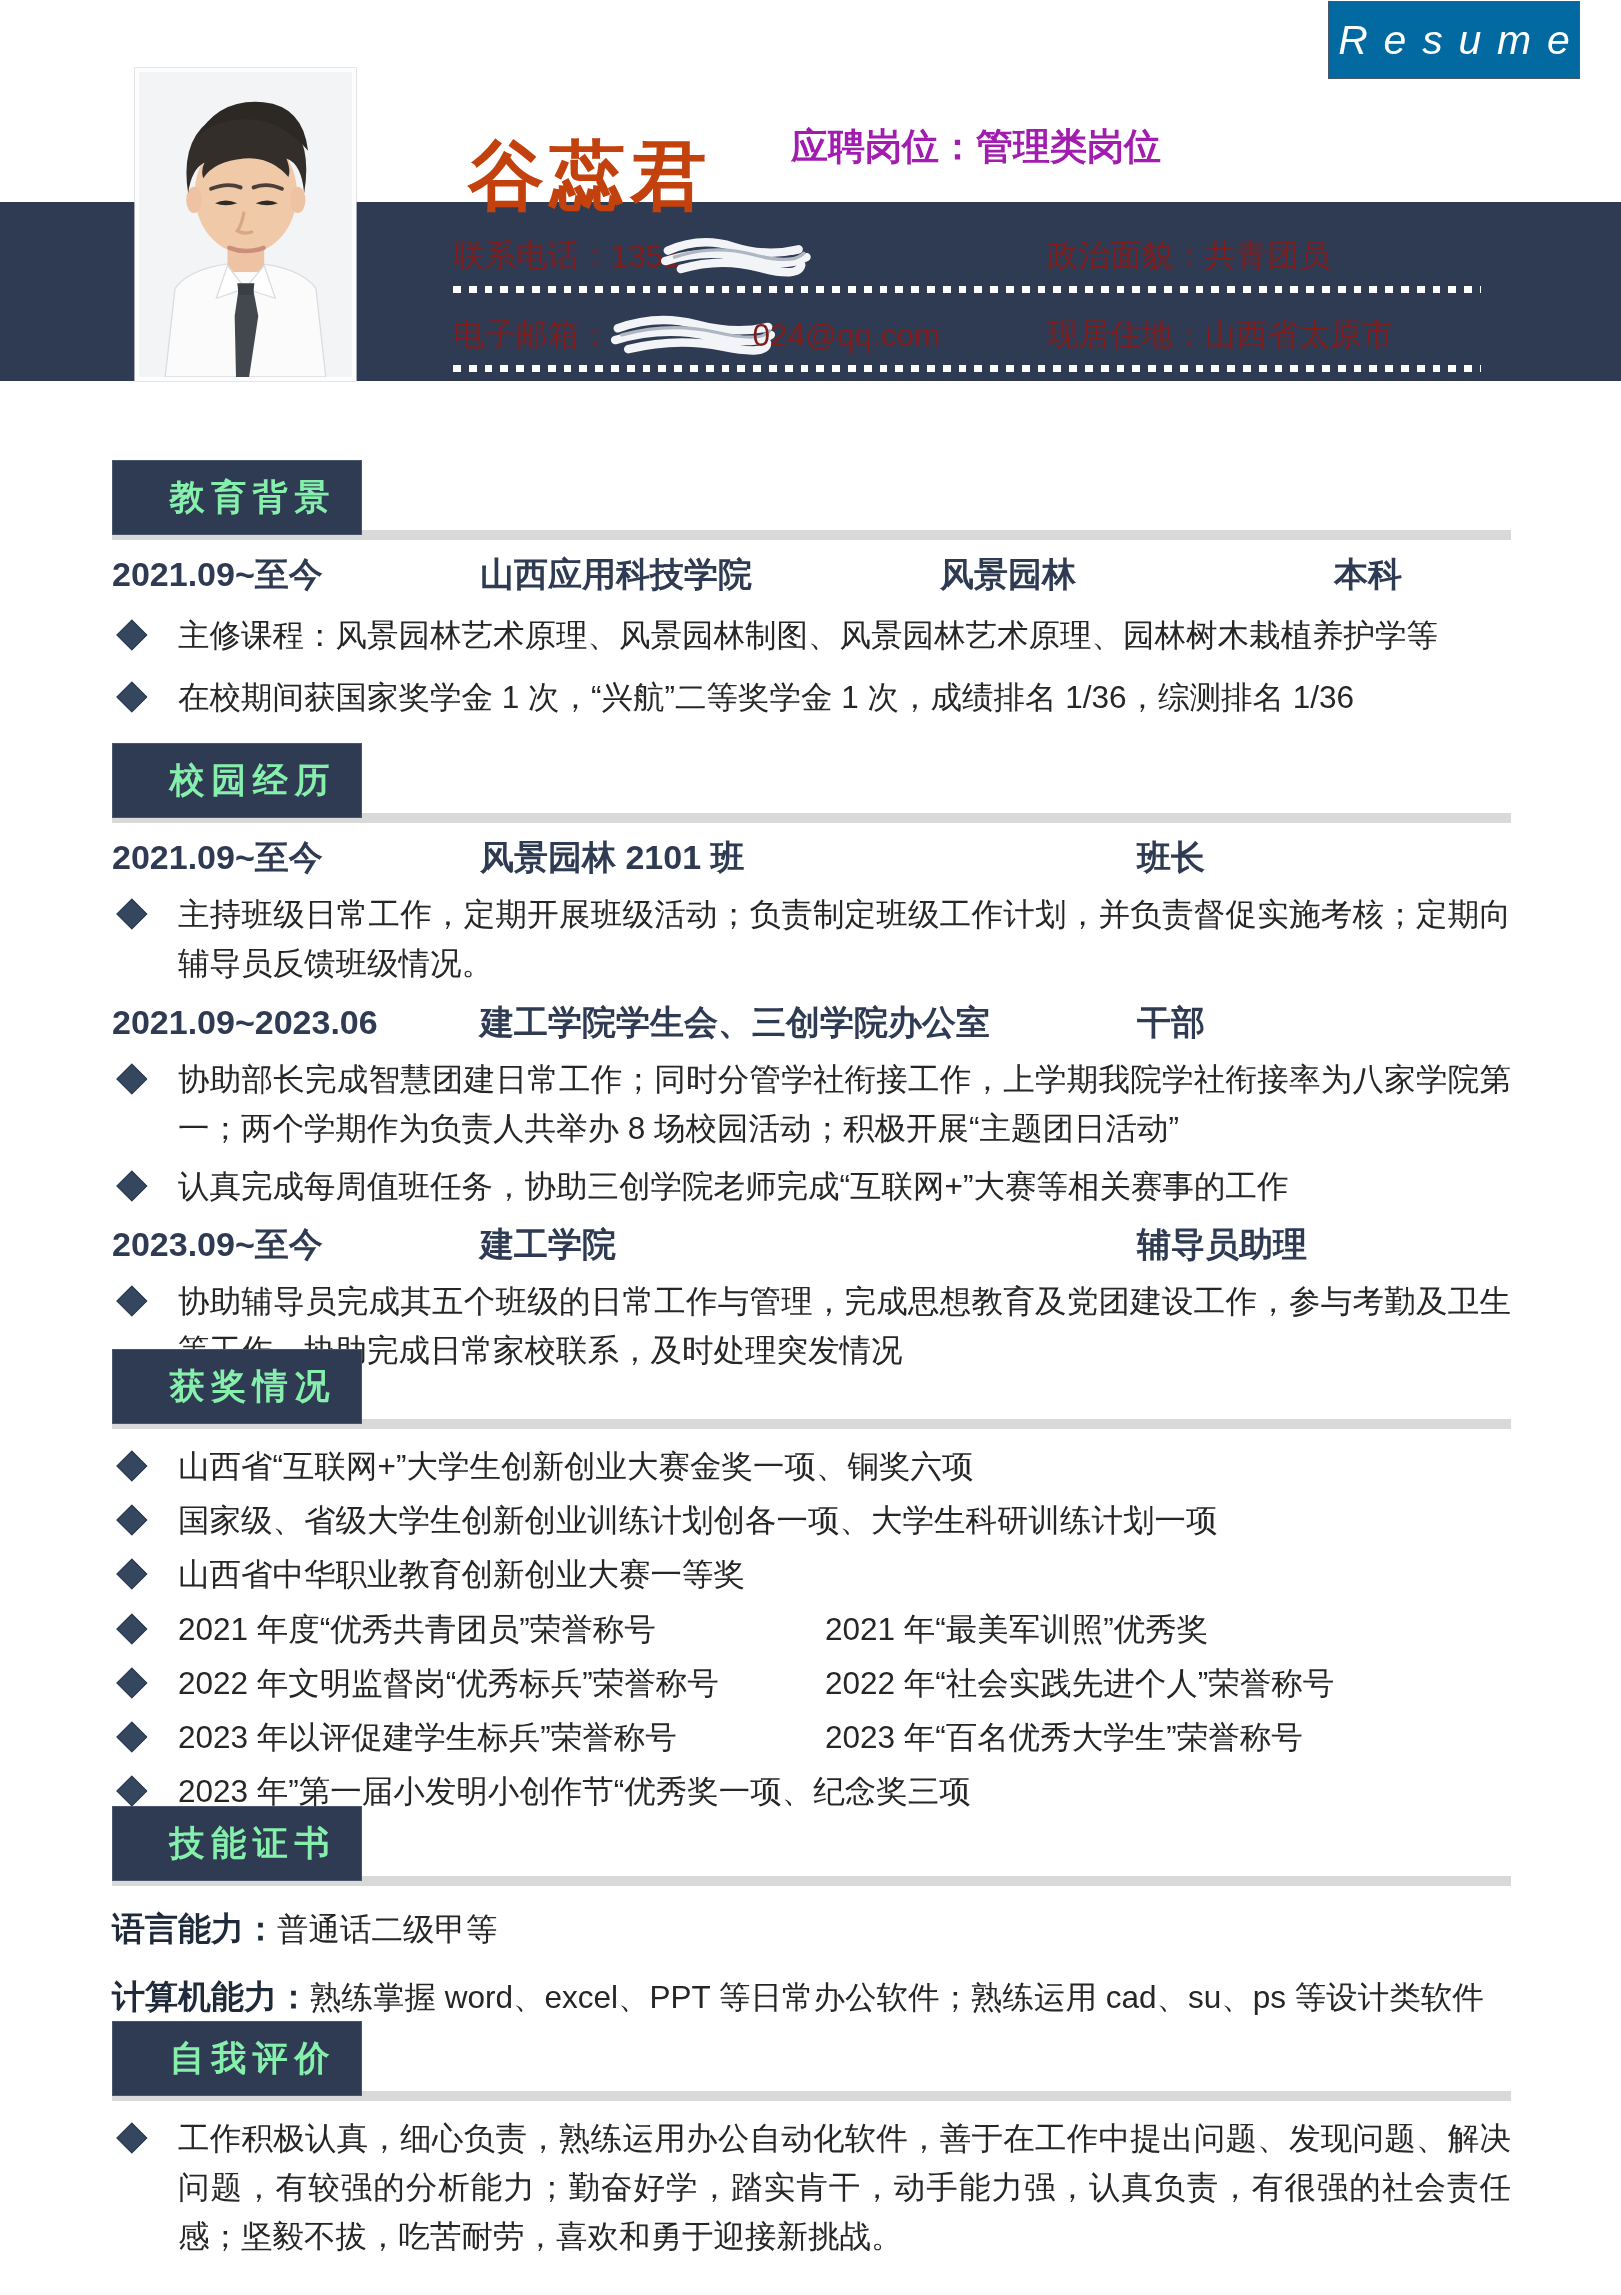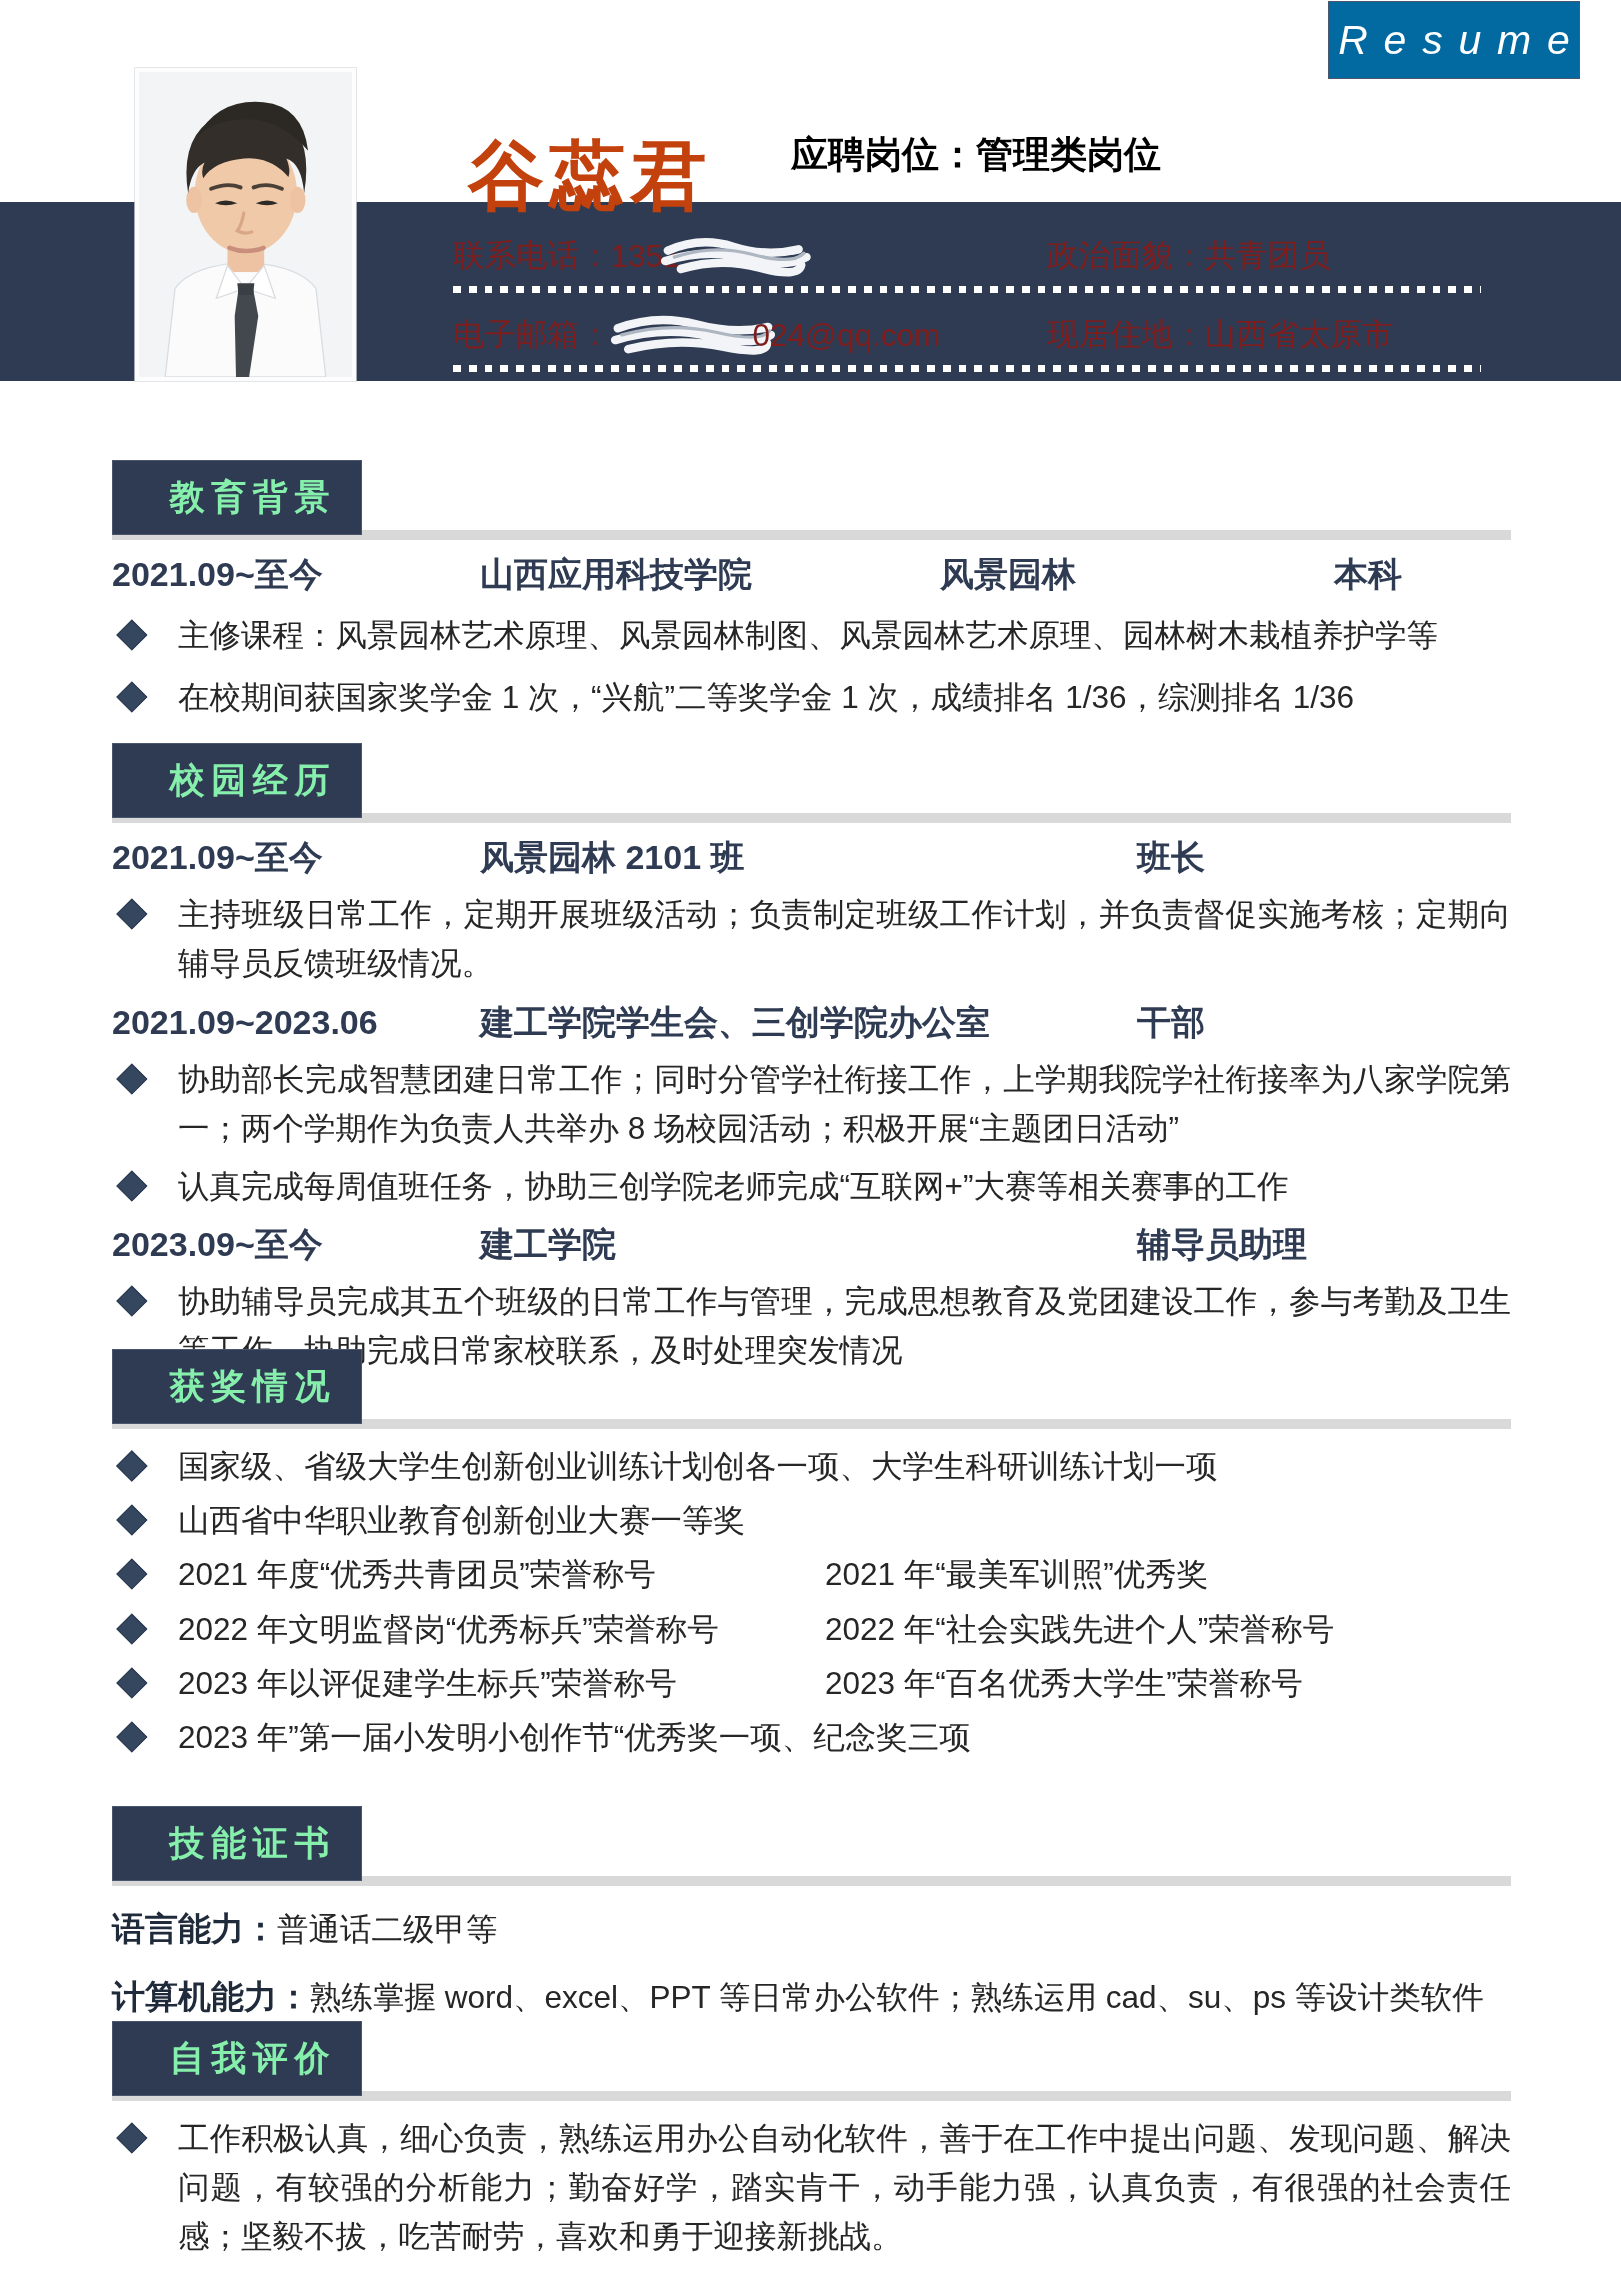--- a/index.html
+++ b/index.html
@@ -13,21 +13,21 @@
     position:absolute;left:1328px;top:1.3px;width:250px;height:76px;background:#0369a1;
     border:1.3px solid #4a576f;display:flex;align-items:center;justify-content:center;
   }
   .resume-badge span{color:#ffffff;font-size:41px;font-style:italic;letter-spacing:15.8px;padding-left:15.8px;}
   .photo{
     position:absolute;left:135px;top:68px;width:213px;height:305px;background:#f4f6f8;
     border:4.6px solid #fdfdfd;box-shadow:0 0 0 0.7px #d8dbe0;z-index:3;
   }
   .photo svg{display:block;width:100%;height:100%;}
   .name{position:absolute;left:468px;top:84px;font-size:76px;font-weight:bold;color:#c2410c;letter-spacing:5.3px;white-space:nowrap;margin-top:42px;}
-  .jobtitle{position:absolute;left:791px;top:130px;font-size:37px;font-weight:bold;color:#000000;white-space:nowrap;}
+  .jobtitle{position:absolute;left:791px;top:122px;font-size:37px;font-weight:bold;color:#a21caf;white-space:nowrap;}
   
   .contact{position:absolute;left:453px;top:217px;width:1028px;z-index:2;}
   .c-row{display:grid;grid-template-columns:594px 1fr;align-items:center;height:66px;}
   .c-item{color:#7f1d1d;font-size:31.5px;white-space:nowrap;display:flex;align-items:center;margin-top:12px;}
   .dotline{height:6.6px;background:repeating-linear-gradient(90deg,#ffffff 0 7.9px,transparent 7.9px 15.8px);margin:3.3px 0 3.3px;}
   .scribble{display:inline-block;vertical-align:middle;margin:0 -11.8px 0 -19.7px;}
   .scribble.email{margin:0 -22px 0 0;}
   
   .section{position:absolute;left:112px;width:1399px;}
   .sec-head{
@@ -190,20 +190,21 @@
       <span>协助辅导员完成其五个班级的日常工作与管理，完成思想教育及党团建设工作，参与考勤及卫生等工作，协助完成日常家校联系，及时处理突发情况</span>
     </div>
   </div>
 
   <div class="section" style="top:1349px">
     <div class="sec-head">获奖情况</div>
     <div class="sec-bar"></div>
 
     <div class="bullet gap">
       <span class="dia"></span>
+      <span>山西省“互联网+”大学生创新创业大赛金奖一项、铜奖六项</span>
     </div>
     <div class="bullet tight">
       <span class="dia"></span>
       <span>国家级、省级大学生创新创业训练计划创各一项、大学生科研训练计划一项</span>
     </div>
     <div class="bullet tight">
       <span class="dia"></span>
       <span>山西省中华职业教育创新创业大赛一等奖</span>
     </div>
 

